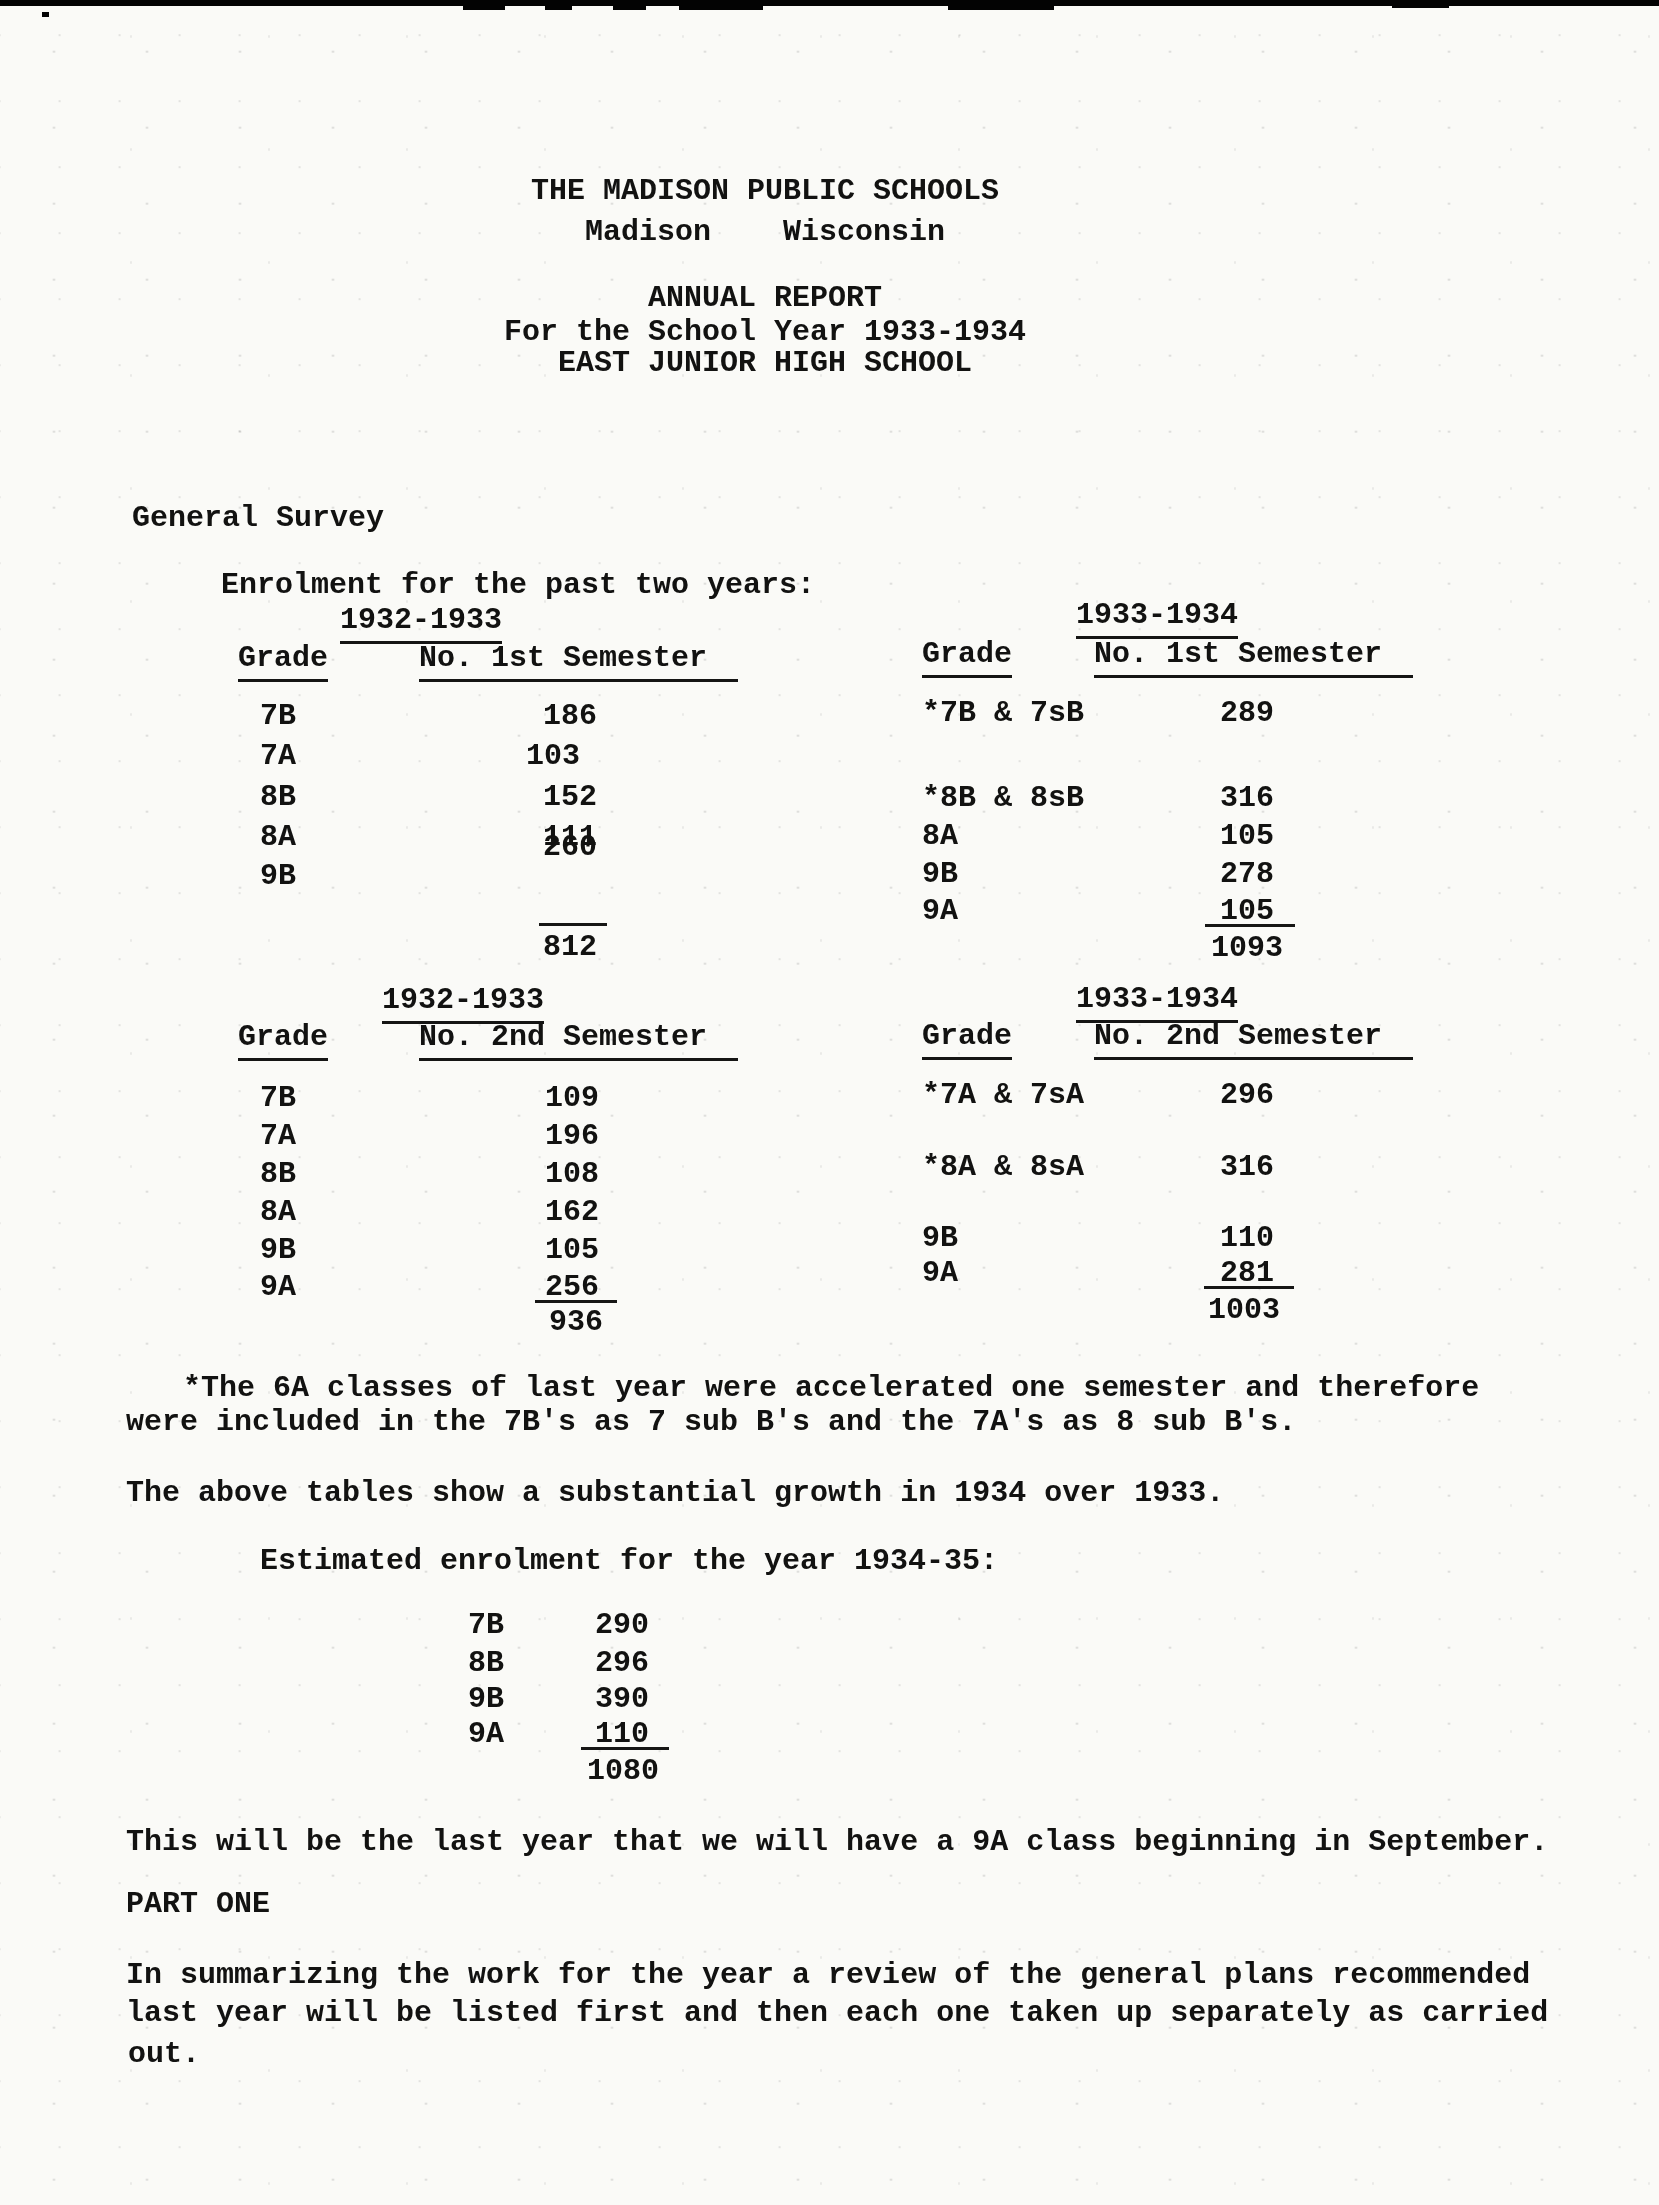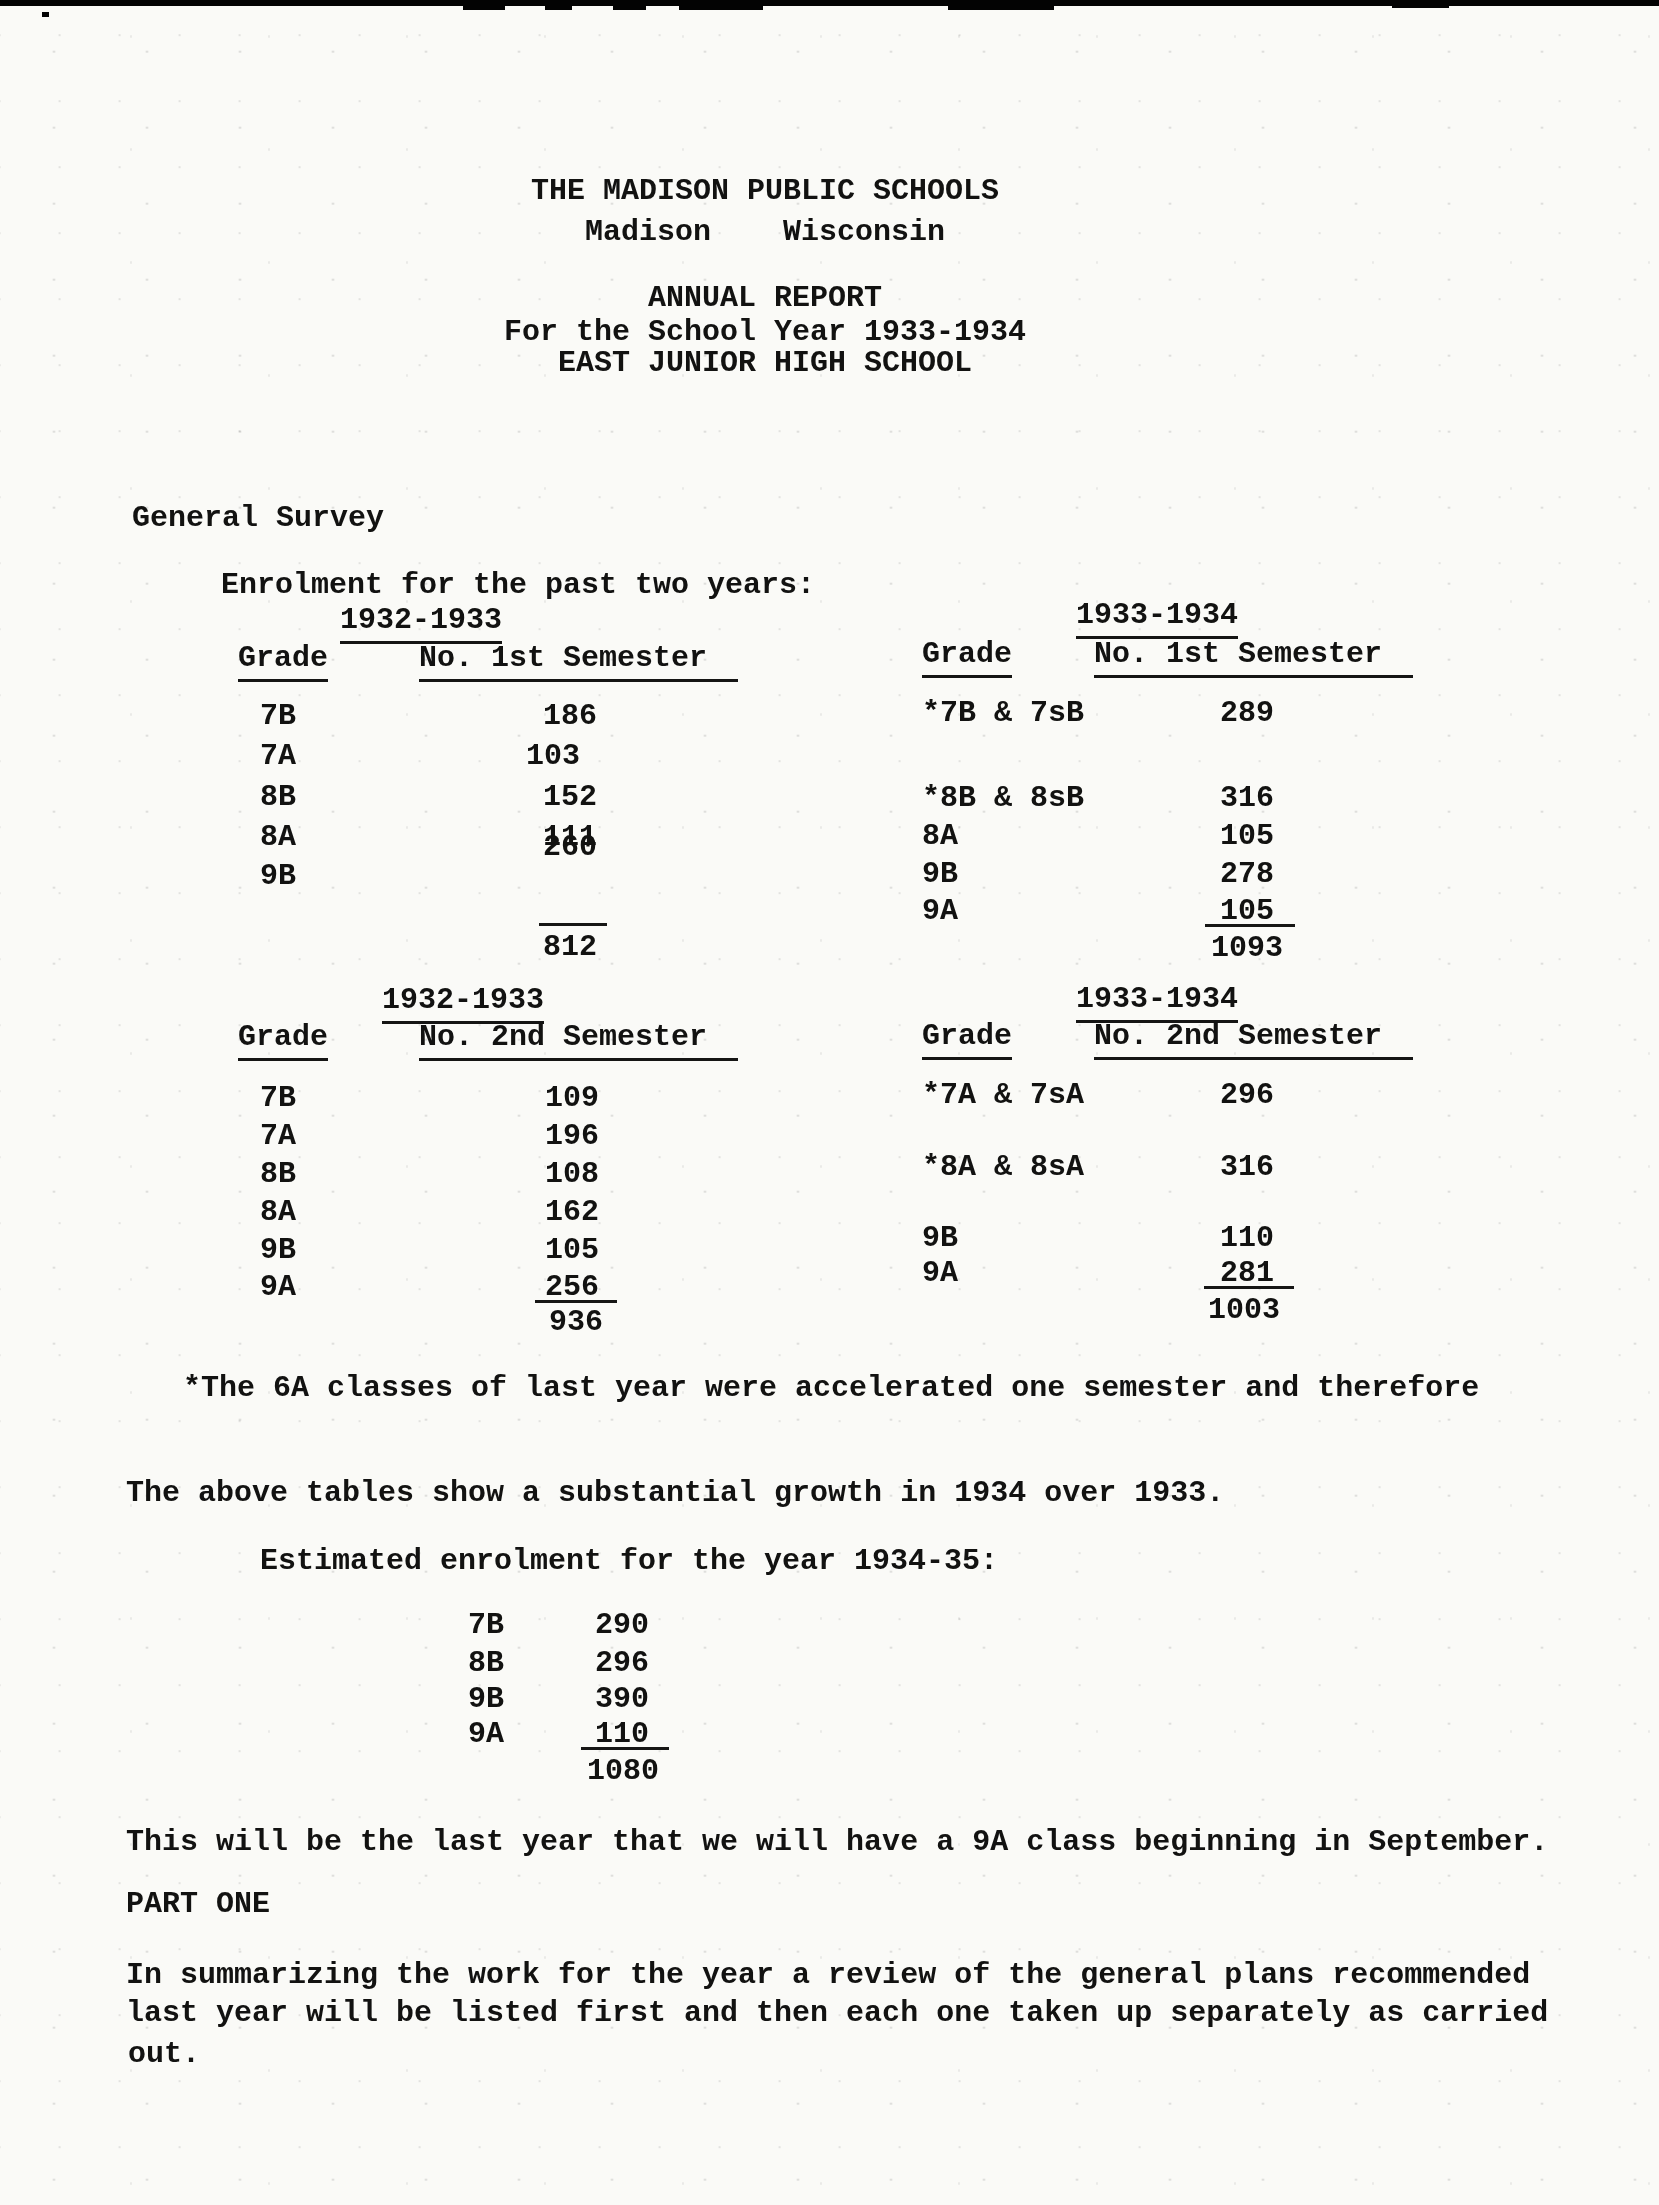--- a/index.html
+++ b/index.html
@@ -130,20 +130,21 @@
   <div class="t" style="left:922px; top:1152px;">*8A &amp; 8sA</div>
   <div class="t" style="left:1220px; top:1152px;">316</div>
   <div class="t" style="left:922px; top:1223px;">9B</div>
   <div class="t" style="left:1220px; top:1223px;">110</div>
   <div class="t" style="left:922px; top:1258px;">9A</div>
   <div class="t" style="left:1220px; top:1258px;">281</div>
   <div class="rule" style="left:1204px; top:1286px; width:90px;"></div>
   <div class="t" style="left:1208px; top:1295px;">1003</div>
 
   <div class="t" style="left:183px; top:1373px;">*The 6A classes of last year were accelerated one semester and therefore</div>
+  <div class="t" style="left:126px; top:1407px;">were included in the 7B's as 7 sub B's and the 7A's as 8 sub B's.</div>
   <div class="t" style="left:126px; top:1478px;">The above tables show a substantial growth in 1934 over 1933.</div>
 
   <div class="t" style="left:260px; top:1546px;">Estimated enrolment for the year 1934-35:</div>
   <div class="t" style="left:468px; top:1610px;">7B</div>
   <div class="t" style="left:595px; top:1610px;">290</div>
   <div class="t" style="left:468px; top:1648px;">8B</div>
   <div class="t" style="left:595px; top:1648px;">296</div>
   <div class="t" style="left:468px; top:1684px;">9B</div>
   <div class="t" style="left:595px; top:1684px;">390</div>
   <div class="t" style="left:468px; top:1719px;">9A</div>

